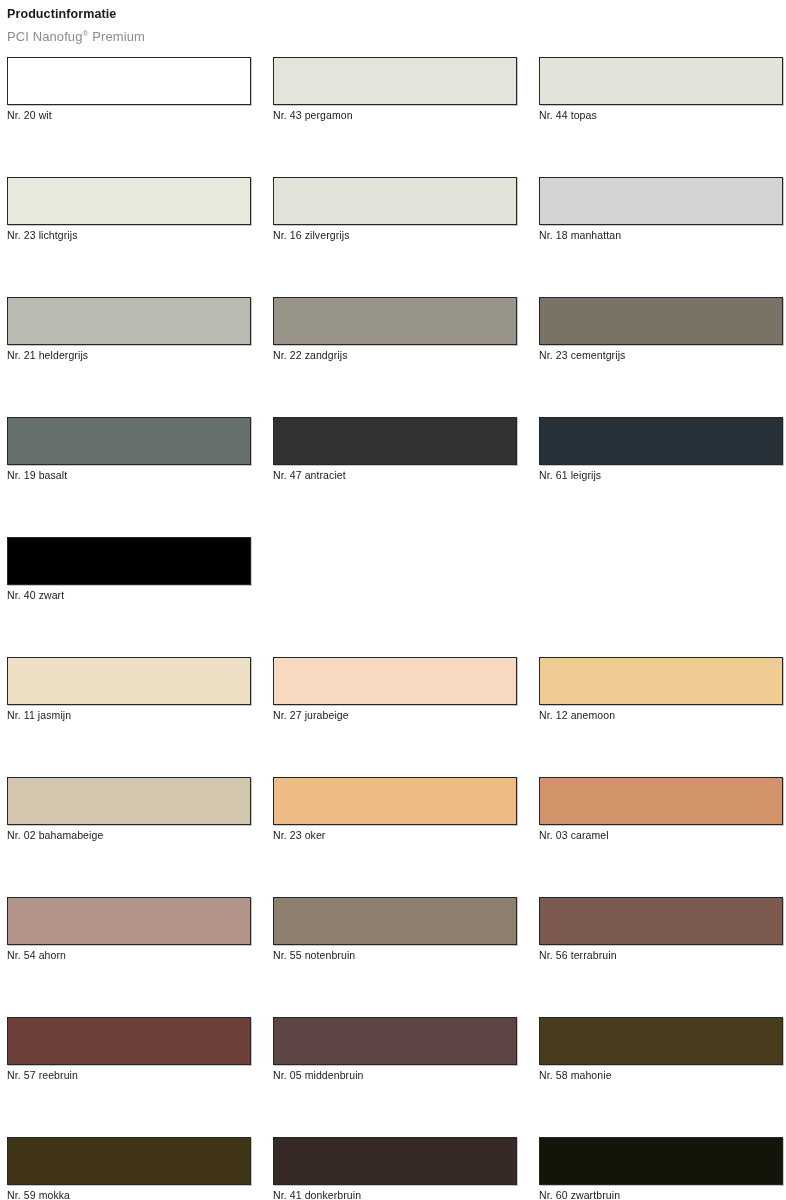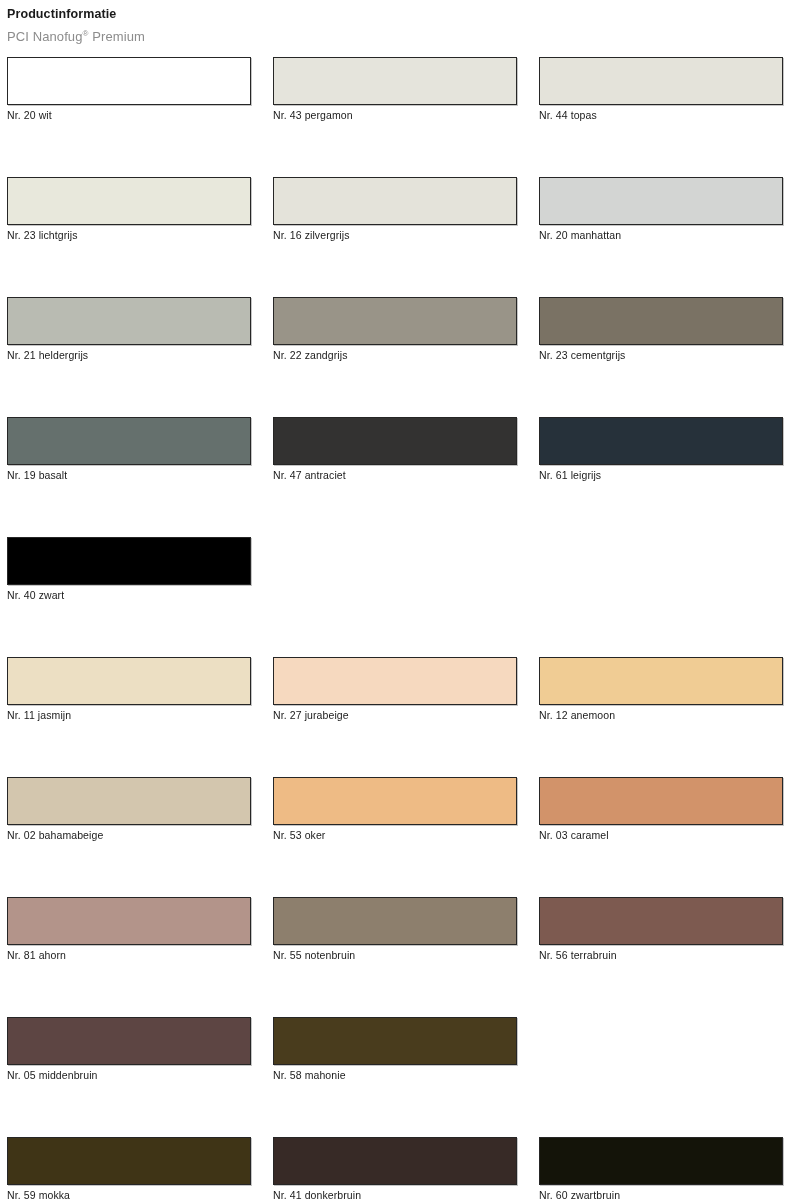--- a/index.html
+++ b/index.html
@@ -116,21 +116,21 @@
         <div class="swatch-cell">
           <div class="swatch-chip" style="background: rgb(232, 232, 220);"></div>
           <div class="swatch-label">Nr. 23 lichtgrijs</div>
         </div>
         <div class="swatch-cell">
           <div class="swatch-chip" style="background: rgb(228, 227, 218);"></div>
           <div class="swatch-label">Nr. 16 zilvergrijs</div>
         </div>
         <div class="swatch-cell">
           <div class="swatch-chip" style="background: rgb(211, 213, 211);"></div>
-          <div class="swatch-label">Nr. 20 manhattan</div>
+          <div class="swatch-label">Nr. 18 manhattan</div>
         </div>
       </div>
       <div class="swatch-row">
         <div class="swatch-cell">
           <div class="swatch-chip" style="background: rgb(185, 187, 178);"></div>
           <div class="swatch-label">Nr. 21 heldergrijs</div>
         </div>
         <div class="swatch-cell">
           <div class="swatch-chip" style="background: rgb(153, 148, 136);"></div>
           <div class="swatch-label">Nr. 22 zandgrijs</div>
@@ -176,43 +176,47 @@
           <div class="swatch-label">Nr. 12 anemoon</div>
         </div>
       </div>
       <div class="swatch-row">
         <div class="swatch-cell">
           <div class="swatch-chip" style="background: rgb(211, 198, 174);"></div>
           <div class="swatch-label">Nr. 02 bahamabeige</div>
         </div>
         <div class="swatch-cell">
           <div class="swatch-chip" style="background: rgb(238, 187, 133);"></div>
-          <div class="swatch-label">Nr. 53 oker</div>
+          <div class="swatch-label">Nr. 23 oker</div>
         </div>
         <div class="swatch-cell">
           <div class="swatch-chip" style="background: rgb(210, 147, 106);"></div>
           <div class="swatch-label">Nr. 03 caramel</div>
         </div>
       </div>
       <div class="swatch-row">
         <div class="swatch-cell">
           <div class="swatch-chip" style="background: rgb(179, 148, 138);"></div>
-          <div class="swatch-label">Nr. 81 ahorn</div>
+          <div class="swatch-label">Nr. 54 ahorn</div>
         </div>
         <div class="swatch-cell">
           <div class="swatch-chip" style="background: rgb(141, 127, 109);"></div>
           <div class="swatch-label">Nr. 55 notenbruin</div>
         </div>
         <div class="swatch-cell">
           <div class="swatch-chip" style="background: rgb(125, 90, 80);"></div>
           <div class="swatch-label">Nr. 56 terrabruin</div>
         </div>
       </div>
       <div class="swatch-row">
         <div class="swatch-cell">
+          <div class="swatch-chip" style="background: rgb(108, 63, 57);"></div>
+          <div class="swatch-label">Nr. 57 reebruin</div>
+        </div>
+        <div class="swatch-cell">
           <div class="swatch-chip" style="background: rgb(93, 69, 67);"></div>
           <div class="swatch-label">Nr. 05 middenbruin</div>
         </div>
         <div class="swatch-cell">
           <div class="swatch-chip" style="background: rgb(73, 60, 29);"></div>
           <div class="swatch-label">Nr. 58 mahonie</div>
         </div>
       </div>
       <div class="swatch-row">
         <div class="swatch-cell">

